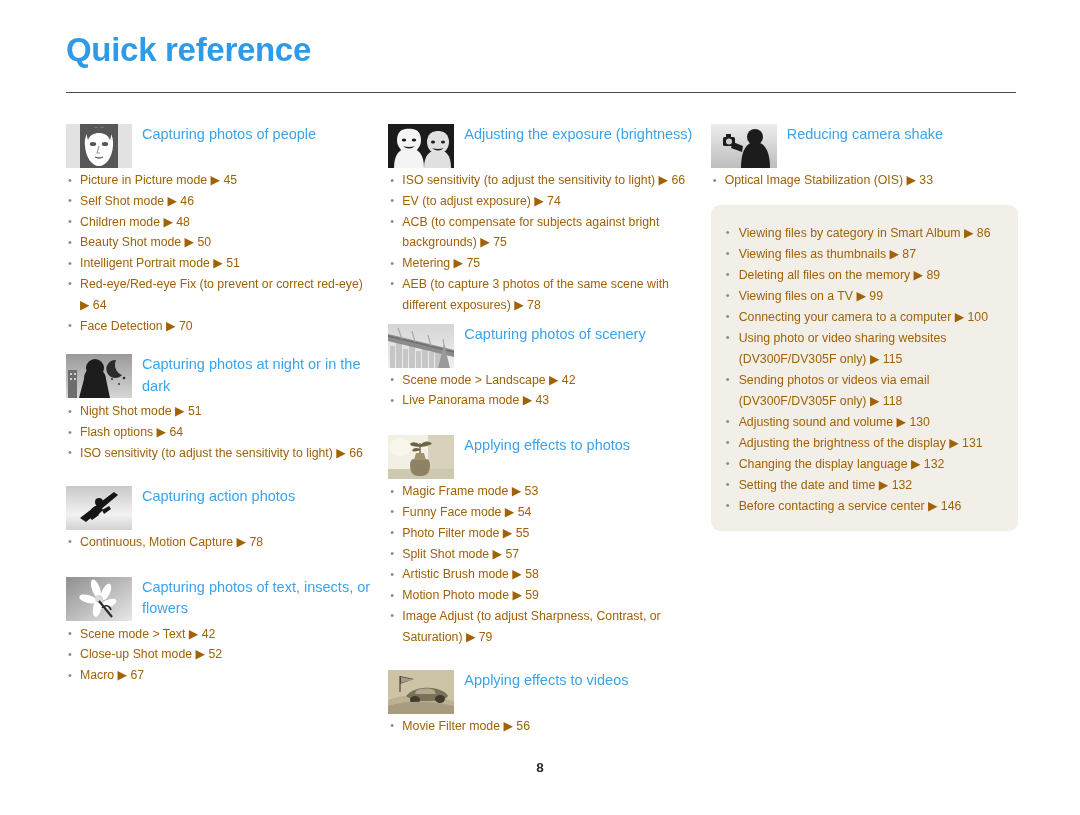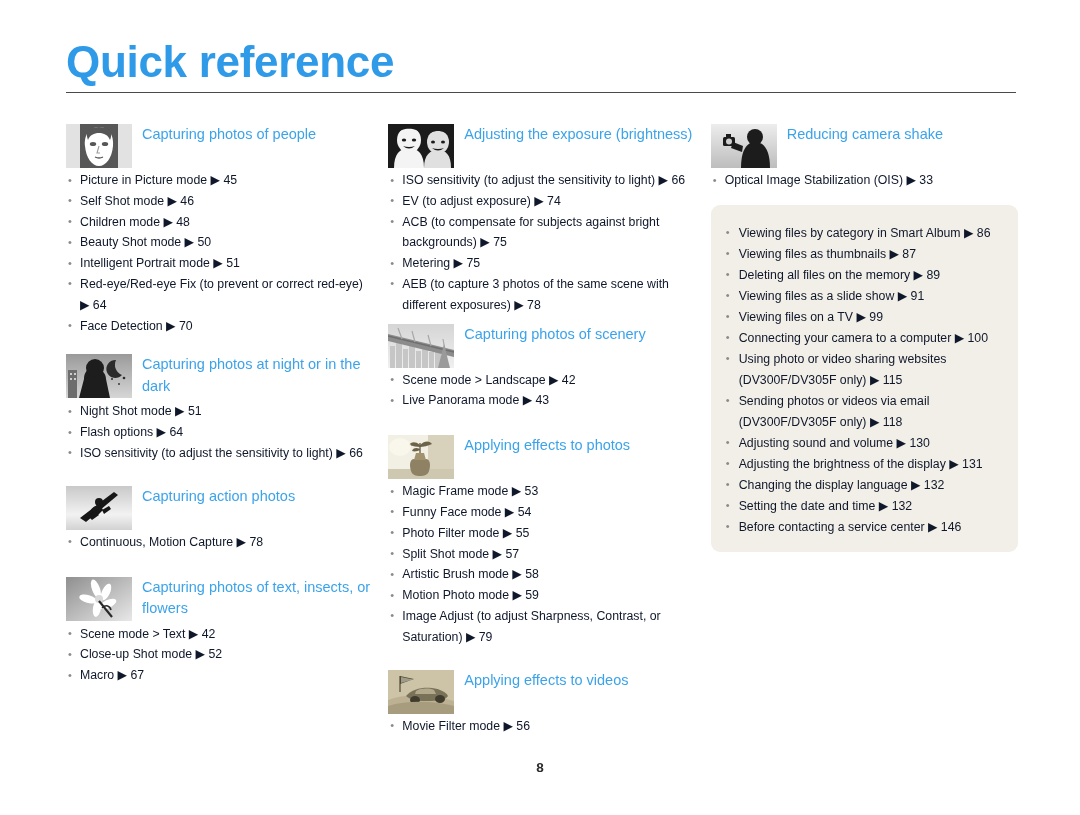--- a/index.html
+++ b/index.html
@@ -17,22 +17,22 @@
   }
   .page {
     position: absolute;
     left: 0; top: 0;
     width: 1080px;
     height: 815px;
   }
   .page-title {
     position: absolute;
     left: 66px;
-    top: 42px;
-    font-size: 44px;
+    top: 30px;
+    font-size: 33px;
     font-weight: bold;
     color: #2f9be8;
     letter-spacing: -0.3px;
     line-height: 40px;
     white-space: nowrap;
   }
   .title-rule {
     position: absolute;
     left: 66px;
     top: 92px;
@@ -80,21 +80,21 @@
   ul.items {
     list-style: none;
     margin: 4px 0 0 0;
     padding: 0;
   }
   ul.items li {
     position: relative;
     padding-left: 14px;
     font-size: 12.3px;
     line-height: 20.8px;
-    color: #0f172a;
+    color: #a16207;
   }
   ul.items li::before {
     content: "•";
     position: absolute;
     left: 2px;
     top: -0.5px;
     font-size: 11px;
     color: #8a8a8a;
   }
   .gap-after { margin-bottom: 20px; }
@@ -403,21 +403,20 @@
         <ul class="items">
           <li>Optical Image Stabilization (OIS) ▶ 33</li>
         </ul>
       </div>
 
       <div class="infobox">
         <ul class="items">
           <li>Viewing files by category in Smart Album ▶ 86</li>
           <li>Viewing files as thumbnails ▶ 87</li>
           <li>Deleting all files on the memory ▶ 89</li>
-          <li>Viewing files as a slide show ▶ 91</li>
           <li>Viewing files on a TV ▶ 99</li>
           <li>Connecting your camera to a computer ▶ 100</li>
           <li>Using photo or video sharing websites (DV300F/DV305F only) ▶ 115</li>
           <li>Sending photos or videos via email (DV300F/DV305F only) ▶ 118</li>
           <li>Adjusting sound and volume ▶ 130</li>
           <li>Adjusting the brightness of the display ▶ 131</li>
           <li>Changing the display language ▶ 132</li>
           <li>Setting the date and time ▶ 132</li>
           <li>Before contacting a service center ▶ 146</li>
         </ul>

